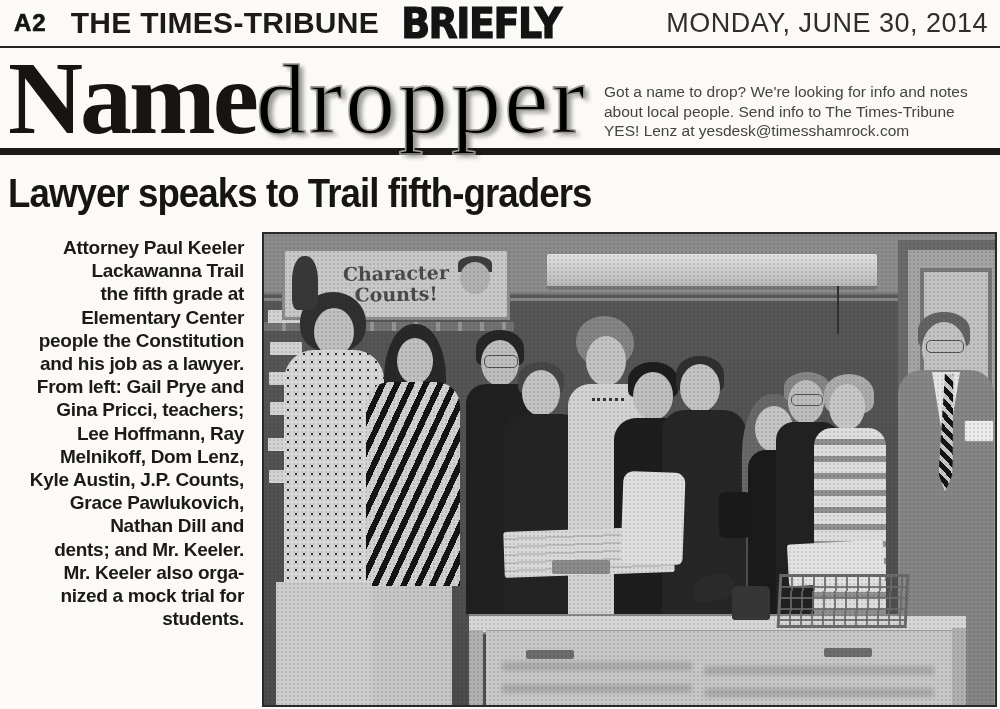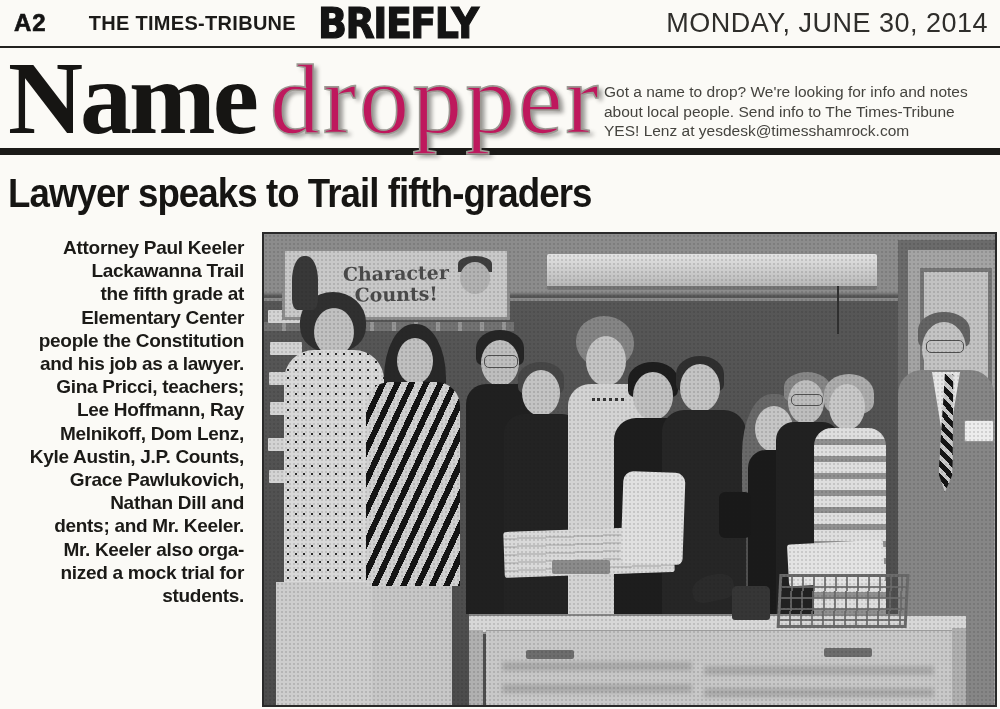--- a/index.html
+++ b/index.html
@@ -7,33 +7,33 @@
     position:relative; width:1000px; height:709px; margin:0 auto;
     background:#fbfaf6; overflow:hidden; color:#141414;
     font-family:"Liberation Sans", sans-serif;
   }
 
   
   .hdr { position:absolute; left:0; top:0; width:1000px; height:46px;
          border-bottom:2px solid #23221f; display:flex; align-items:center; }
   .hdr-pagenum { margin-left:14px; font-size:24px; font-weight:bold; letter-spacing:1px;
                  -webkit-text-stroke:0.6px #141414; }
-  .hdr-paper   { margin-left:42px; font-size:20px; font-weight:bold; letter-spacing:0.3px; color:#1c1b19; }
+  .hdr-paper   { margin-left:24px; font-size:30px; font-weight:bold; letter-spacing:0.3px; color:#1c1b19; }
   .hdr-section { margin-left:22px; font-family:"DejaVu Sans",sans-serif; font-size:38px; font-weight:bold;
                  letter-spacing:-1.5px; -webkit-text-stroke:1.1px #141414;
                  transform:scaleY(1.12); transform-origin:center; }
   .hdr-date    { margin-left:auto; margin-right:12px; font-size:27px; color:#2f2e2b; letter-spacing:0.5px; }
 
   
   .masthead { position:absolute; left:8px; top:50px; width:984px; height:118px; }
   .mast-words { position:absolute; left:0; top:0; display:flex; align-items:baseline; z-index:2; }
   .word-name { font-family:"Liberation Serif",serif; font-weight:bold; font-size:104px;
                line-height:0.92; letter-spacing:-3px; color:#161513; }
   .word-dropper { font-family:"Liberation Serif",serif; font-size:100px; line-height:0.92;
-                  margin-left:14px; letter-spacing:3px; color:#be185d;
+                  margin-left:0; letter-spacing:3px; color:#000000;
                   -webkit-text-stroke:1.6px #9b9892;
                   text-shadow:4px 3px 4px rgba(40,38,35,0.45); }
   .mast-rule { position:absolute; left:-8px; top:98px; width:1000px; height:7px; background:#1b1a18; z-index:1; }
   .promo { position:absolute; left:596px; top:32px; width:392px; z-index:3;
            font-size:15.5px; line-height:19.5px; color:#45443f; }
 
   
   .headline { position:absolute; left:8px; top:170px; font-size:39px; font-weight:bold;
               letter-spacing:-1px; white-space:nowrap; color:#161513;
               transform:scaleX(0.94) scaleY(1.06); transform-origin:left top; }
@@ -125,20 +125,21 @@
 
   <div class="headline">Lawyer speaks to Trail fifth-graders</div>
 
   <div class="caption">
     <div>Attorney Paul Keeler</div>
     <div>Lackawanna Trail</div>
     <div>the fifth grade at</div>
     <div>Elementary Center</div>
     <div>people the Constitution</div>
     <div>and his job as a lawyer.</div>
+    <div>From left: Gail Prye and</div>
     <div>Gina Pricci, teachers;</div>
     <div>Lee Hoffmann, Ray</div>
     <div>Melnikoff, Dom Lenz,</div>
     <div>Kyle Austin, J.P. Counts,</div>
     <div>Grace Pawlukovich,</div>
     <div>Nathan Dill and</div>
     <div>dents; and Mr. Keeler.</div>
     <div>Mr. Keeler also orga-</div>
     <div>nized a mock trial for</div>
     <div>students.</div>

